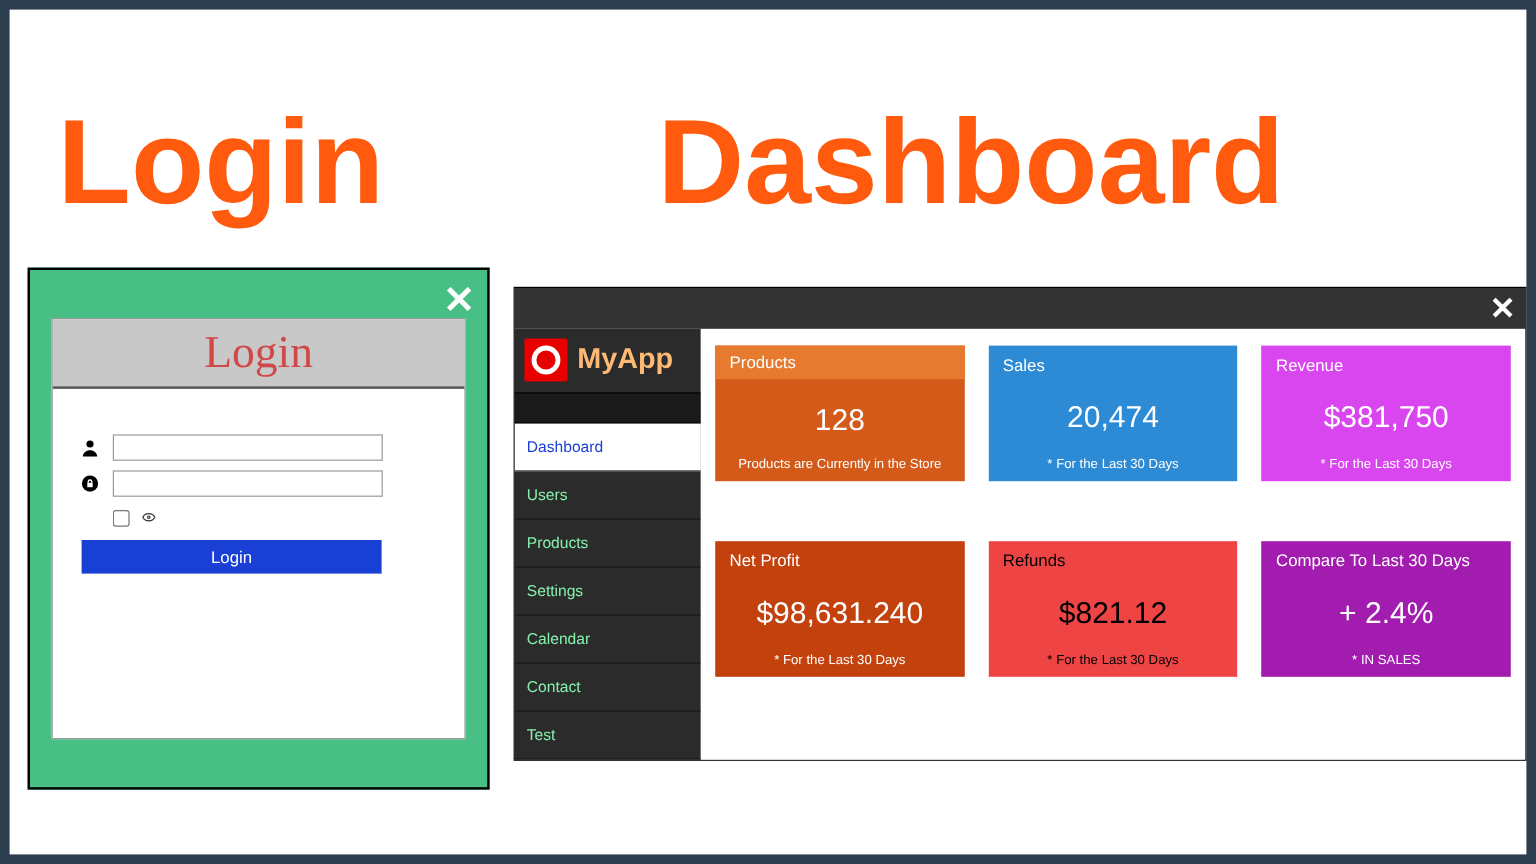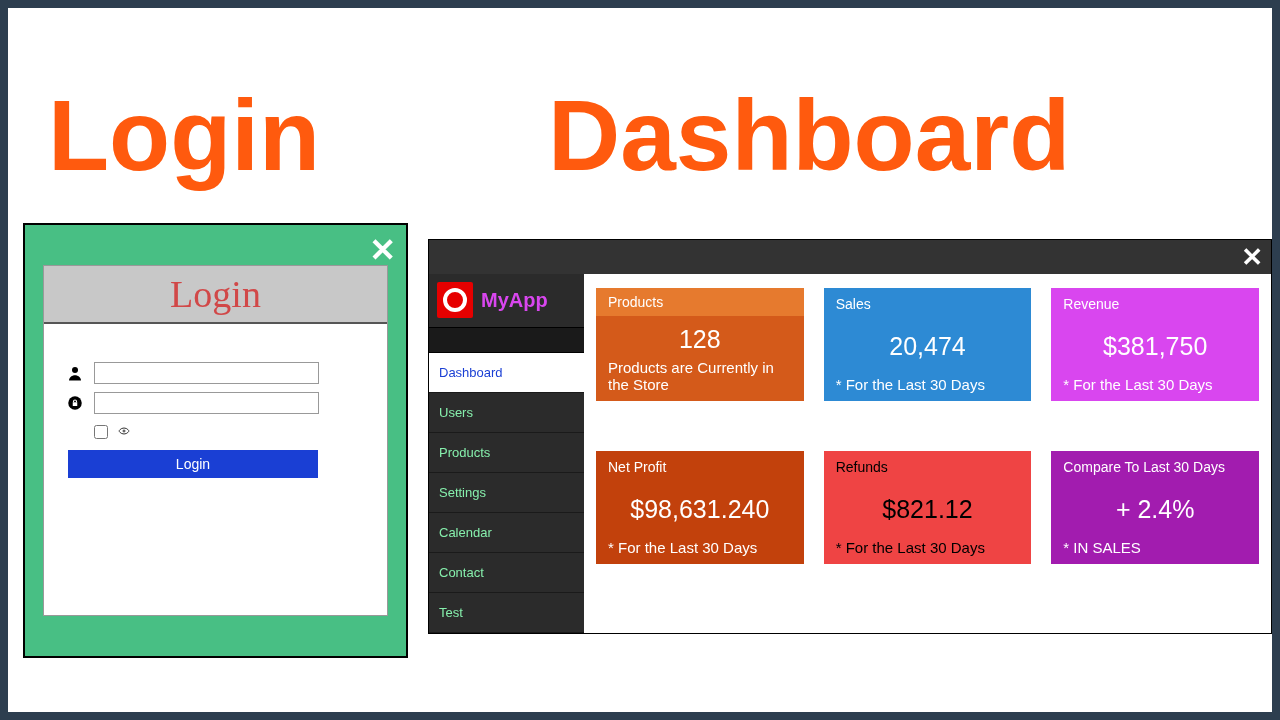--- a/index.html
+++ b/index.html
@@ -22,30 +22,30 @@
 .login-btn{width:250px;height:28px;background:#1a3fd4;color:#fff;border:none;font-size:14px;cursor:pointer;margin-left:4px}
 .dash-panel{position:absolute;top:231px;left:420px;width:844px;height:395px;border:1px solid #000}
 .dash-topbar{height:34px;background:#333;position:relative}
 .dash-close{position:absolute;top:2px;right:8px;color:#fff;font-size:26px;font-weight:bold;cursor:pointer}
 .dash-body{display:flex;height:calc(100% - 34px)}
 .dash-side{width:155px;background:#2b2b2b;color:#fff;display:flex;flex-direction:column}
 .logo-row{display:flex;align-items:center;padding:8px;gap:8px;height:56px}
 .logo-box{width:36px;height:36px;background:#e60000;display:flex;align-items:center;justify-content:center;border-radius:2px}
 .logo-ring{width:24px;height:24px;border:4px solid #fff;border-radius:50%;position:relative}
 .logo-ring::after{content:'';position:absolute;top:4px;left:4px;width:8px;height:8px;background:#e60000;border-radius:50%}
-.app-name{color:#d946ef;font-weight:bold;font-size:20px}
+.app-name{color:#fdba74;font-weight:bold;font-size:24px}
 .side-gap{height:28px;background:#1a1a1a;border-top:1px solid #000;border-bottom:1px solid #000}
 .side-item{padding:12px 10px;font-size:13px;color:#86efac;cursor:pointer;border-bottom:1px solid #1a1a1a}
 .side-item.active{background:#fff;color:#1a3fd4}
 .dash-main{flex:1;background:#fff;padding:14px 12px}
 .cards-row{display:flex;gap:20px;margin-bottom:50px}
 .card{flex:1;height:113px;color:#fff;display:flex;flex-direction:column;padding:8px 12px}
 .card-title{font-size:14px;margin-bottom:4px}
 .card-value{font-size:25px;text-align:center;flex:1;display:flex;align-items:center;justify-content:center}
-.card-sub{font-size:15px;}
+.card-sub{font-size:11px;text-align:center}
 .c-orange{background:#d45a1a}
 .c-orange .card-title{background:#e67a2e;margin:-8px -12px 4px;padding:6px 12px}
 .c-blue{background:#2d8ad4}
 .c-teal{background:#d946ef}
 .c-slate{background:#c2410c}
 .c-yellow{background:#ef4444;color:#000}
 .c-yellow .card-sub{color:#000}
 .c-purple{background:#a21caf}
 </style>
 </head>

